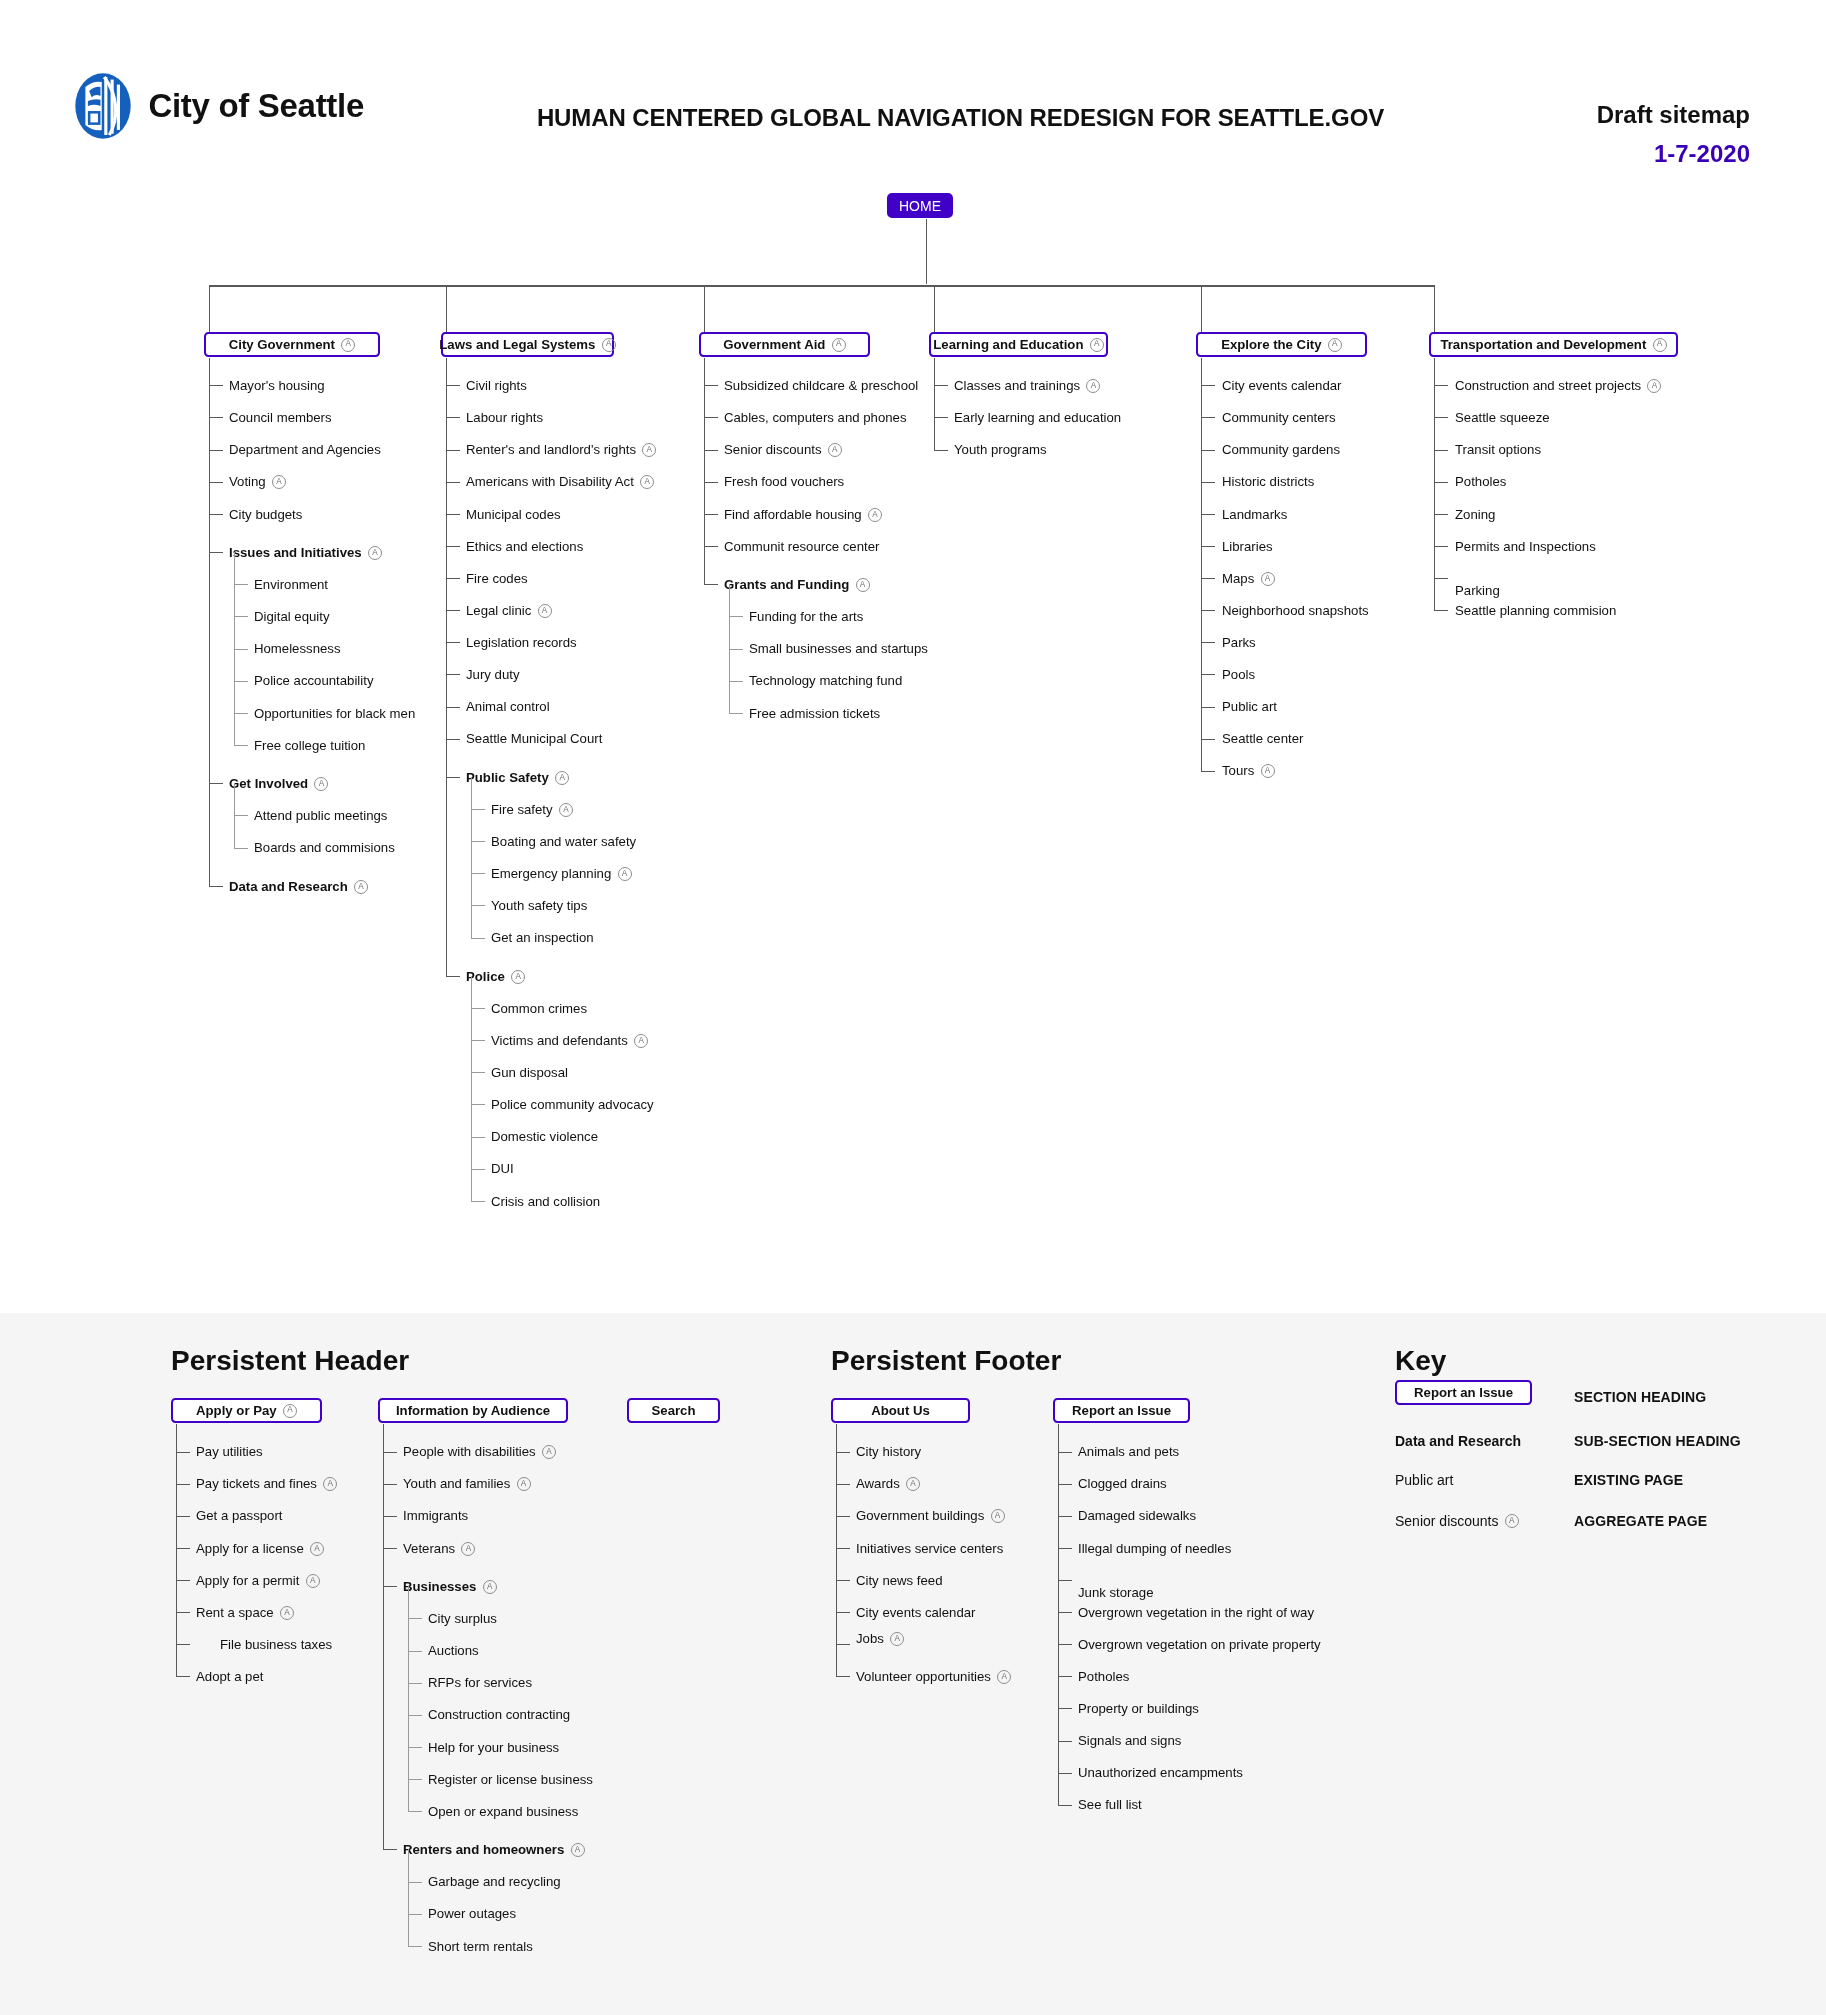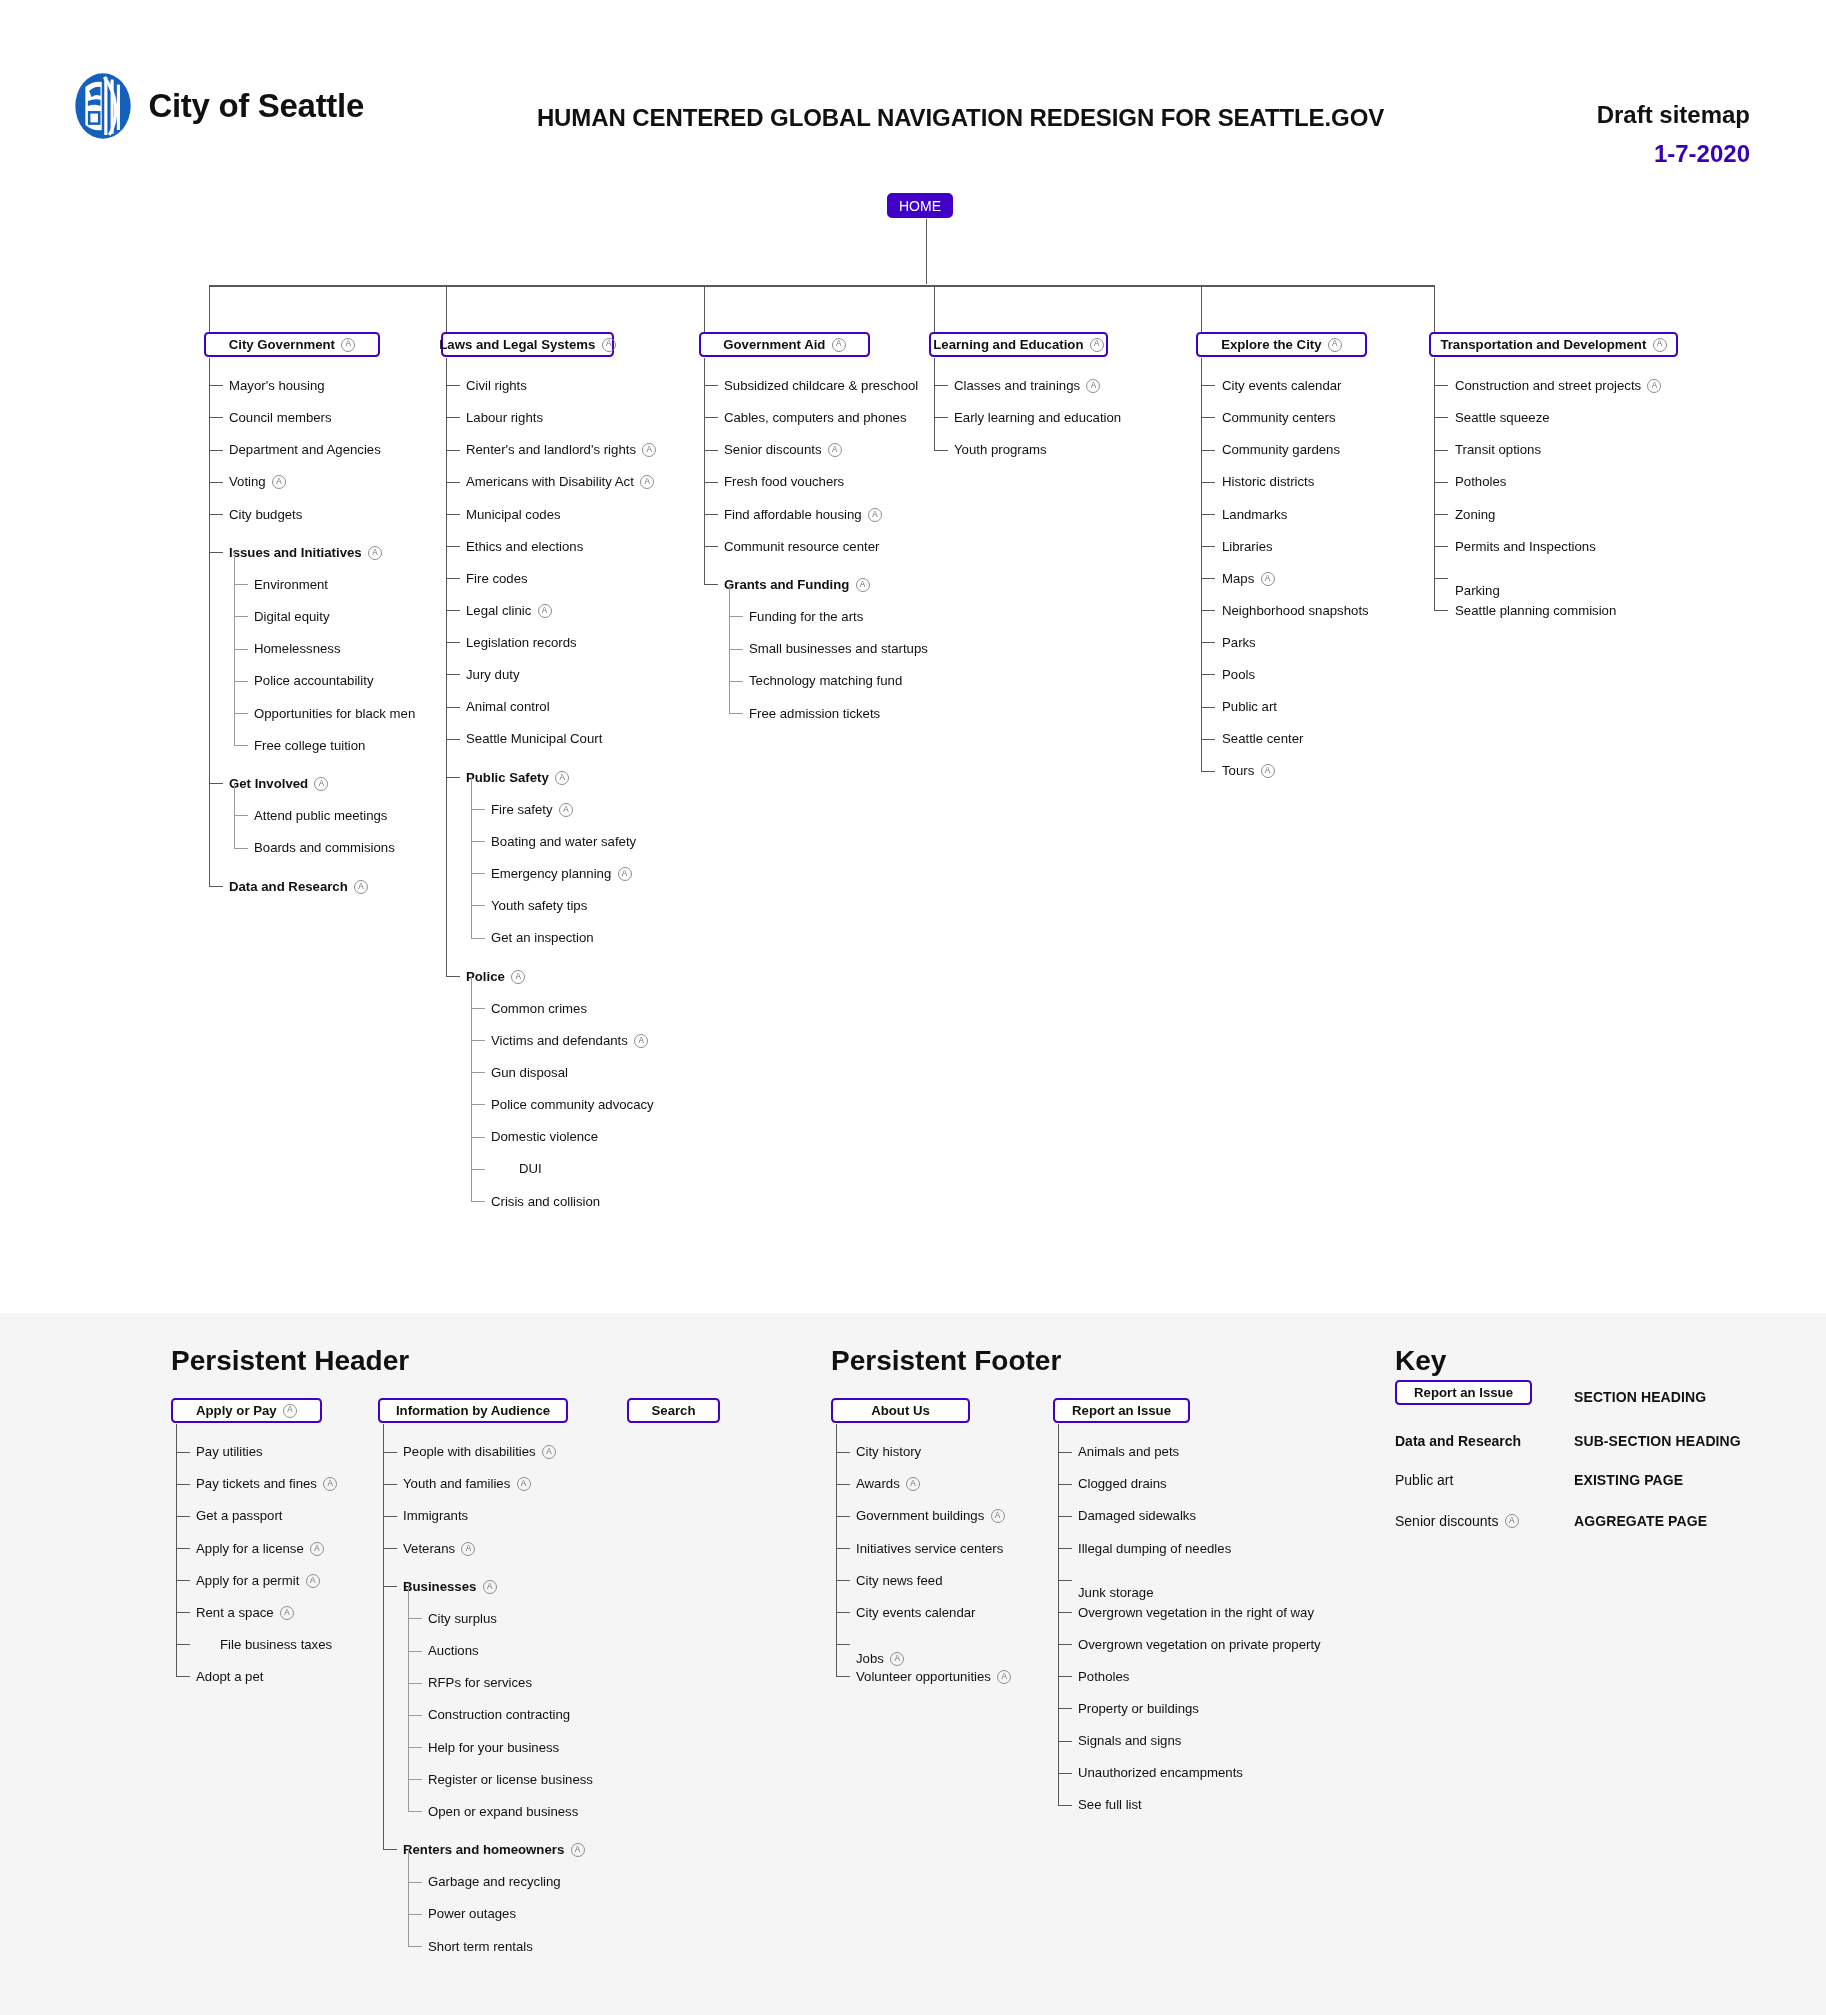--- a/index.html
+++ b/index.html
@@ -285,21 +285,21 @@
     </div>
     <div class="ln" style="left: 471px; top: 1104px; width: 14px; height: 1.3px; background: rgb(154, 154, 154);"></div>
     <div class="item" style="position: absolute; left: 491px; top: 1098px;">
       <span>Police community advocacy</span>
     </div>
     <div class="ln" style="left: 471px; top: 1137px; width: 14px; height: 1.3px; background: rgb(154, 154, 154);"></div>
     <div class="item" style="position: absolute; left: 491px; top: 1130px;">
       <span>Domestic violence</span>
     </div>
     <div class="ln" style="left: 471px; top: 1169px; width: 14px; height: 1.3px; background: rgb(154, 154, 154);"></div>
-    <div class="item" style="position: absolute; left: 491px; top: 1162px; margin-left: 28px;">
+    <div class="item" style="position: absolute; left: 491px; top: 1162px;">
       <span>DUI</span>
     </div>
     <div class="ln" style="left: 471px; top: 1201px; width: 14px; height: 1.3px; background: rgb(154, 154, 154);"></div>
     <div class="item" style="position: absolute; left: 491px; top: 1195px;">
       <span>Crisis and collision</span>
     </div>
     <div class="ln" style="left: 471px; top: 976px; width: 1.3px; height: 226px; background: rgb(154, 154, 154);"></div>
     <div class="ln" style="left: 446px; top: 358px; width: 1.3px; height: 619px; background: rgb(89, 89, 89);"></div>
     <div class="node-box" style="left: 699px; top: 332px; width: 171px;">
       <span>Government Aid</span>
@@ -618,21 +618,21 @@
       </div>
       <div class="ln" style="left: 836px; top: 267px; width: 14px; height: 1.3px; background: rgb(89, 89, 89);"></div>
       <div class="item" style="position: absolute; left: 856px; top: 261px;">
         <span>City news feed</span>
       </div>
       <div class="ln" style="left: 836px; top: 299px; width: 14px; height: 1.3px; background: rgb(89, 89, 89);"></div>
       <div class="item" style="position: absolute; left: 856px; top: 293px;">
         <span>City events calendar</span>
       </div>
       <div class="ln" style="left: 836px; top: 331px; width: 14px; height: 1.3px; background: rgb(89, 89, 89);"></div>
-      <div class="item" style="position: absolute; left: 856px; top: 339px;">
+      <div class="item" style="position: absolute; left: 856px; top: 319px;">
         <span>Jobs</span>
         <span class="agg">A</span>
       </div>
       <div class="ln" style="left: 836px; top: 363px; width: 14px; height: 1.3px; background: rgb(89, 89, 89);"></div>
       <div class="item" style="position: absolute; left: 856px; top: 357px;">
         <span>Volunteer opportunities</span>
         <span class="agg">A</span>
       </div>
       <div class="ln" style="left: 836px; top: 111px; width: 1.3px; height: 253px; background: rgb(89, 89, 89);"></div>
       <div class="node-box" style="left: 1053px; top: 85px; width: 137px;">

